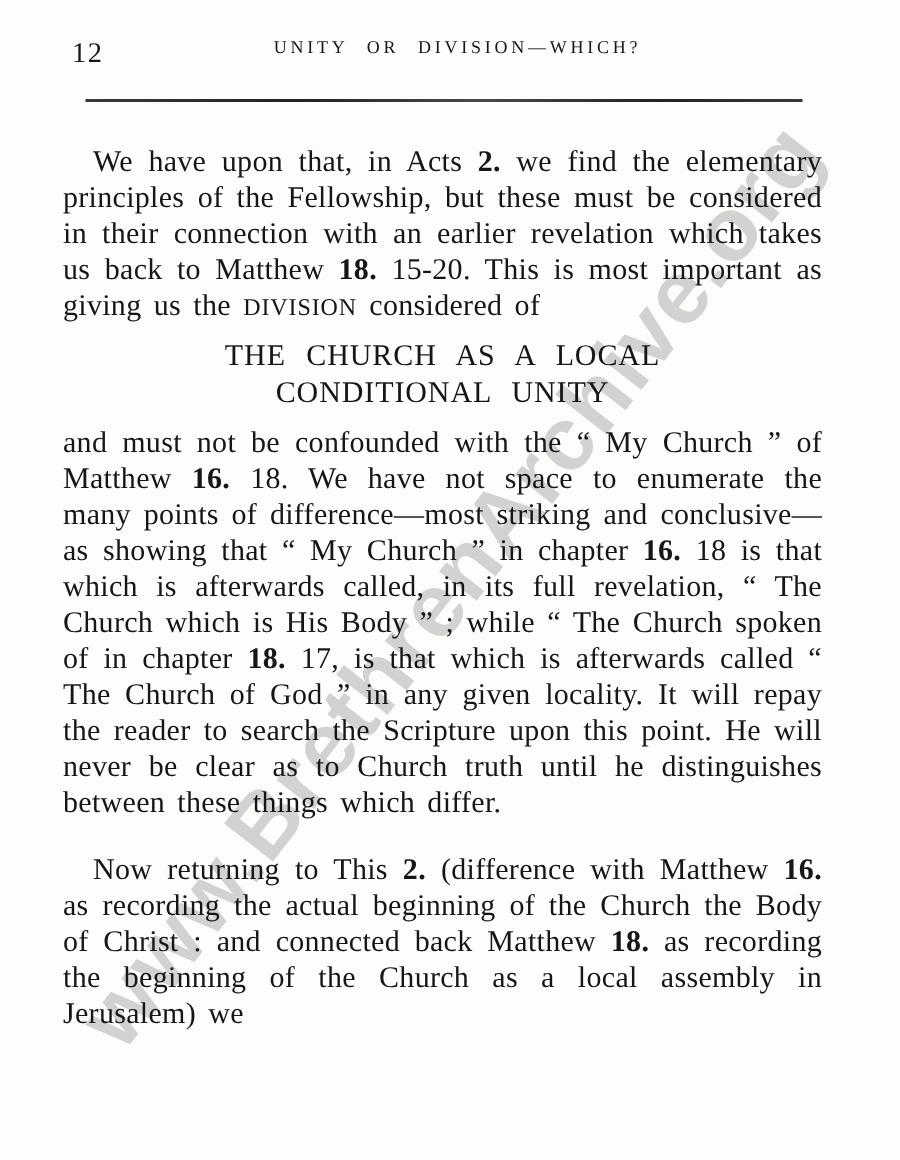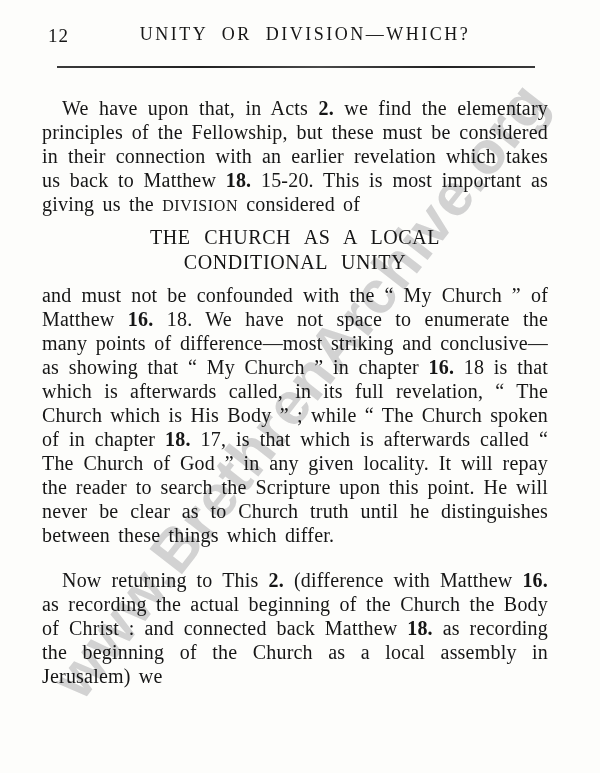--- a/index.html
+++ b/index.html
@@ -44,21 +44,21 @@
   }
   .pagenum {
     position: absolute;
     left: 48px;
     top: 1px;
     font-size: 19px;
     letter-spacing: 1px;
   }
   .running-title {
     text-align: center;
-    font-size: 18px;
+    font-size: 12px;
     letter-spacing: 2.5px;
     word-spacing: 7px;
     padding-left: 10px;
   }
   .rule {
     position: absolute;
     top: 66px;
     left: 57px;
     width: 478px;
     height: 2px;

